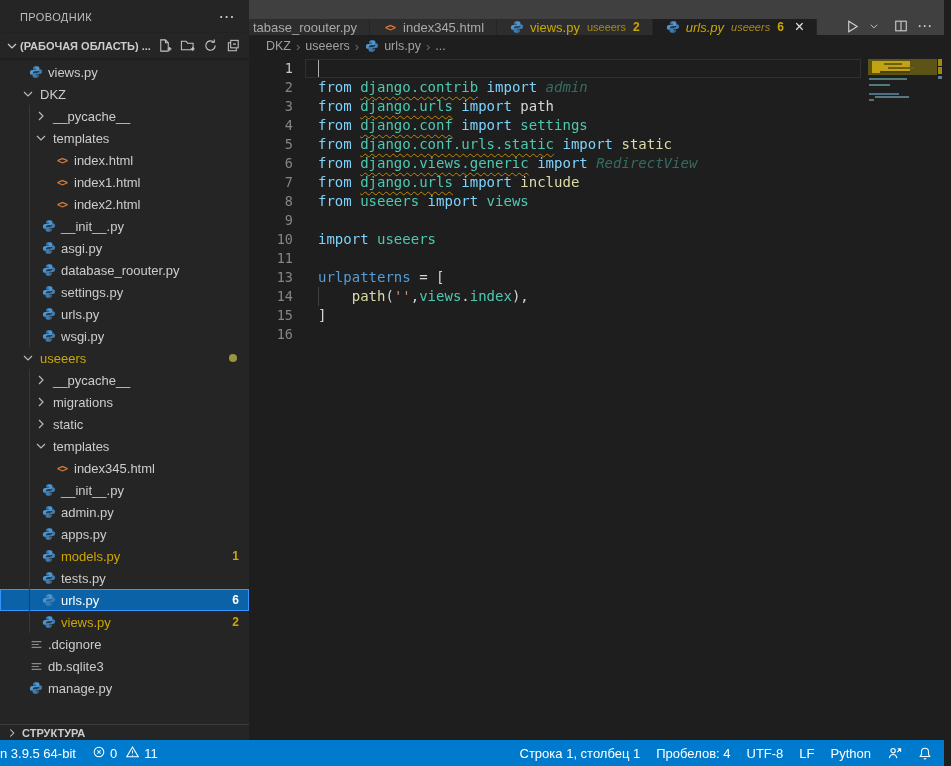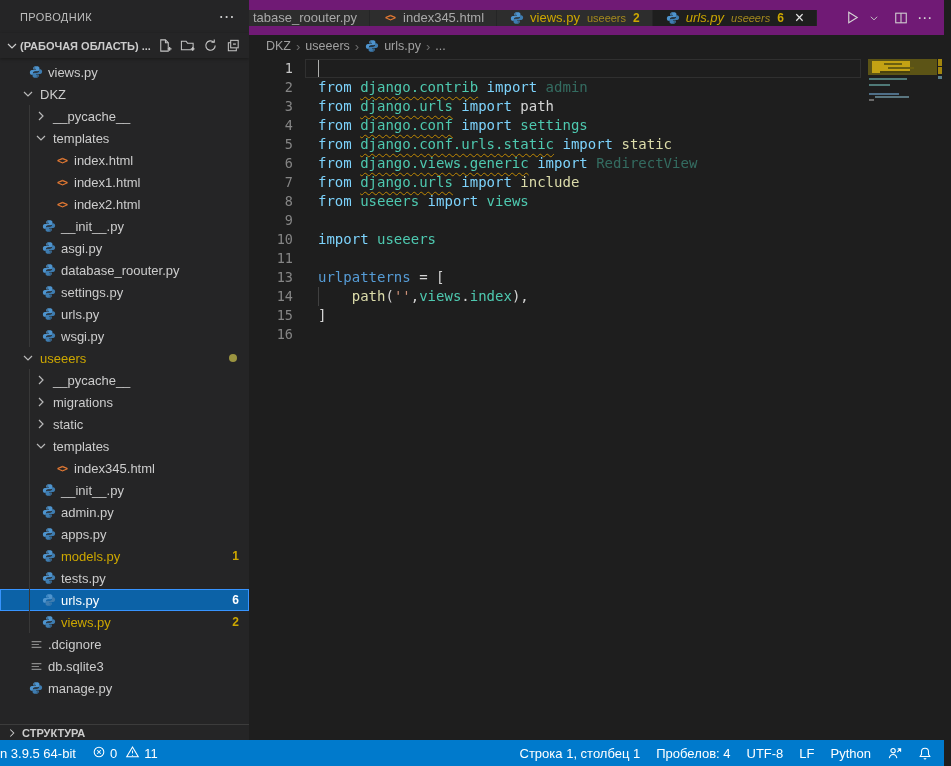--- a/index.html
+++ b/index.html
@@ -34,21 +34,21 @@
   .row.selected .badge { color:#ffffff; }
   .row .dot { position:absolute; right:12px; width:8px; height:8px; border-radius:50%; background:#9b9440; }
   .fico { width:16px; height:16px; display:inline-flex; align-items:center; justify-content:center; flex:none; }
   .html-ico { color:#e37933; font-weight:bold; font-size:10px; letter-spacing:-1px; font-family:"DejaVu Sans Mono",monospace; }
 
   .sb-outline { height:16px; flex:none; display:flex; align-items:center; gap:2px; border-top:1px solid #3c3c3c;
                 font-size:11px; font-weight:bold; color:#cccccc; padding-left:4px; }
 
   
   .main { flex:1; display:flex; flex-direction:column; min-width:0; }
-  .tabbar { height:35px; background:#701a75; display:flex; flex:none; align-items:center; }
+  .tabbar { height:35px; background:#404040; display:flex; flex:none; align-items:flex-end; }
   .tab { display:flex; align-items:center; gap:5px; padding:0 12px; background:#2d2d2d;
          border-right:1px solid #252526; font-size:13px; color:#a9a9a9; cursor:pointer; }
   .tab.cut { padding-left:4px; }
   .tab.active { background:#1e1e1e; }
   .tab .tlabel { }
   .tab.warn .tlabel { color:#cca700; }
   .tab .tdesc { font-size:11px; color:#a58a1e; margin-left:2px; }
   .tab.warn .tdesc { color:#a58a1e; }
   .tab .tbadge { font-size:12px; font-weight:bold; color:#cca700; margin-left:2px; }
   .tab.italic .tlabel, .tab.italic .tdesc { font-style:italic; }
@@ -67,21 +67,21 @@
   .cl { height:19px; line-height:19px; position:relative; white-space:pre; }
   .ln { display:inline-block; width:44px; text-align:right; color:#858585; margin-right:25px;
         font-size:13.5px; vertical-align:top; }
   .cl.cur .ln { color:#c6c6c6; }
   .cl.cur::before { content:""; position:absolute; left:56px; right:6px; top:0; bottom:0;
                     border:1px solid #303030; }
   .caret { position:absolute; left:69px; top:1px; width:1px; height:17px; background:#aeafad; }
   .ind { position:absolute; left:69px; top:0; bottom:0; width:1px; background:#404040; }
   .tk-k { color:#7dd3fc; } .tk-m { color:#4ec9b0; } .tk-f { color:#dcdcaa; }
   .tk-v { color:#569cd6; } .tk-s { color:#ce9178; } .tk-p { color:#d4d4d4; }
-  .fd { opacity:.45; }
+  .fd { opacity:.45;font-style:italic; }
   .sq { text-decoration:underline; text-decoration-style:wavy; text-decoration-color:#bf8803;
         text-decoration-thickness:1px; text-underline-offset:3.5px; }
 
   
   .minimap { width:70px; flex:none; position:relative; background:#1e1e1e; cursor:pointer; }
   .mm-band { position:absolute; top:2px; left:1px; right:0; height:16px; background:#5c5416; }
   .mm-band .hot { position:absolute; top:2px; left:4px; width:38px; height:12px; background:#c3a214; }
   .mm-band .d1 { position:absolute; top:4px; left:16px; width:18px; height:2px; background:#6b5f10; }
   .mm-band .d2 { position:absolute; top:8px; left:20px; width:26px; height:2px; background:#6b5f10; }
   .mm-band .d3 { position:absolute; top:12px; left:12px; width:30px; height:2px; background:#4a420e; }

